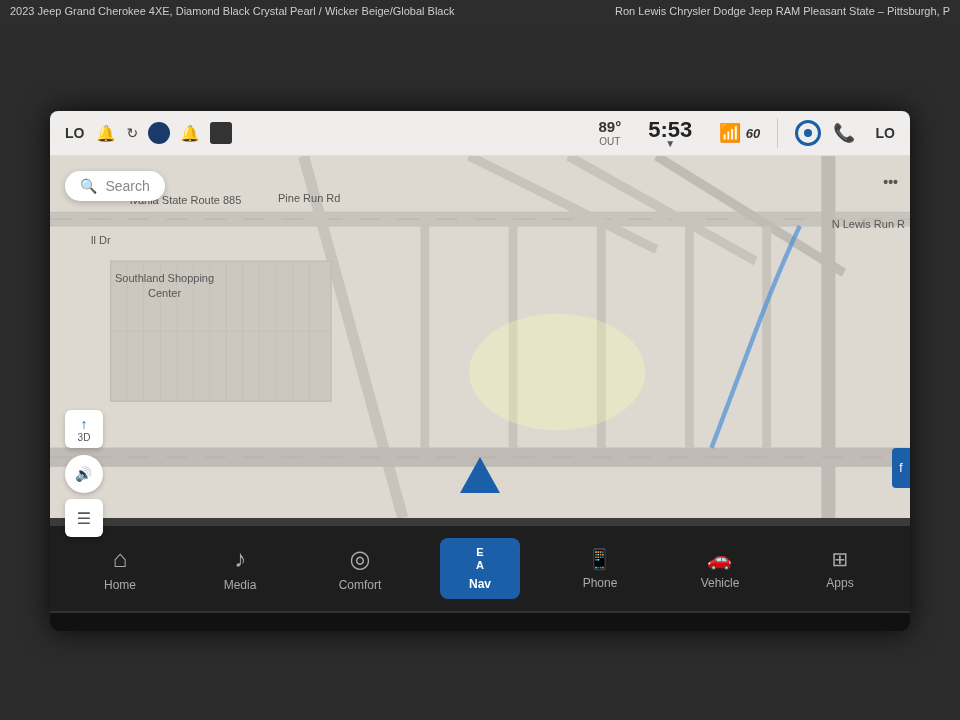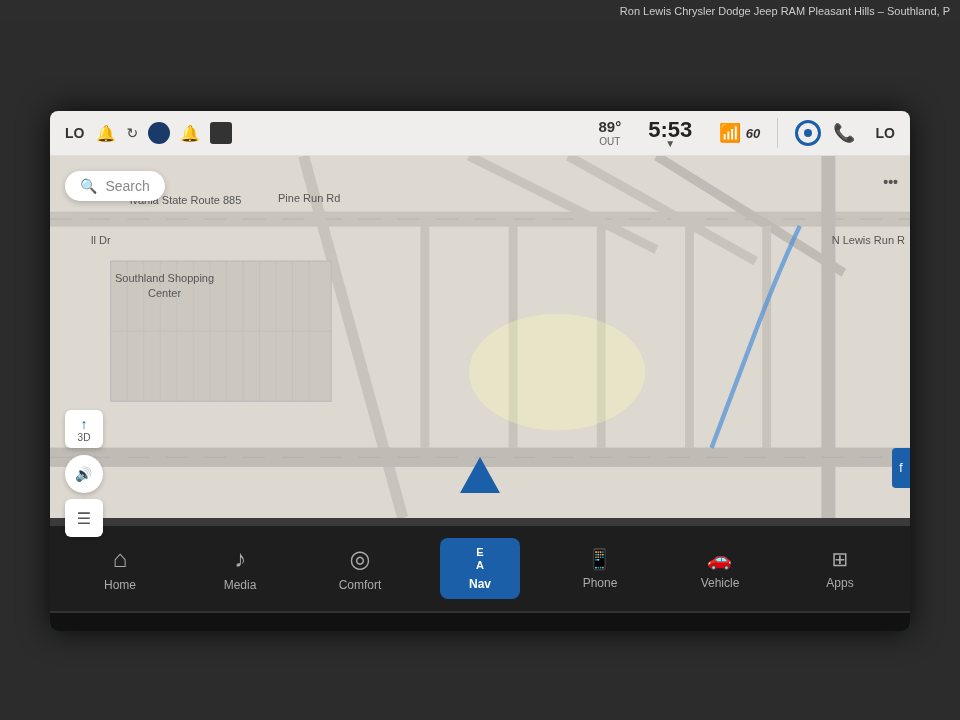--- a/index.html
+++ b/index.html
@@ -327,21 +327,22 @@
     .map-separator {
       height: 8px;
       background: #3a3a3a;
       position: relative;
     }
   </style>
 </head>
 <body>
 
 <div class="browser-bar">
-  <span class="browser-bar-title" style="margin-left:auto;">Ron Lewis Chrysler Dodge Jeep RAM Pleasant Hills – Southland, P</span>
+  <span class="browser-bar-title">2023 Jeep Grand Cherokee 4XE,  Diamond Black Crystal Pearl / Wicker Beige/Global Black</span>
+  <span class="browser-bar-title" style="margin-left:auto;">Ron Lewis Chrysler Dodge Jeep RAM Pleasant State – Pittsburgh, P</span>
 </div>
 
 <div class="left-panel"></div>
 <div class="right-panel"></div>
 
 <div class="main-content">
 
   <div class="dashboard-bezel">
 
     <div class="infotainment">
@@ -435,21 +436,21 @@
           <line x1="650" y1="60" x2="650" y2="250" stroke="#c8c4bc" stroke-width="8"></line>
 
           <path d="M 600 250 Q 620 200 640 150 Q 660 100 680 60" stroke="#4a90d9" stroke-width="4" fill="none" opacity="0.7"></path>
 
           <ellipse cx="460" cy="185" rx="80" ry="50" fill="rgba(255,255,180,0.3)"></ellipse>
         </svg>
 
         <div class="map-label" style="top: 38px; left: 80px;">lvania State Route 885</div>
         <div class="map-label" style="top: 20px; left: 228px; margin-top: 16px;">Pine Run Rd</div>
         <div class="map-label" style="top: 78px; left: 41px;">ll Dr</div>
-        <div class="map-label" style="top: 78px; right: 5px;">N Lewis Run R</div>
+        <div class="map-label" style="top: 62px; right: 5px;">N Lewis Run R</div>
 
         <div class="map-label" style="top: 115px; left: 65px; text-align:center; line-height: 1.4;">
           <span>Southland Shopping</span><br>
           <span>Center</span>
         </div>
 
         <div class="map-search">
           <span class="map-search-icon">🔍</span>
           <span class="map-search-text">Search</span>
         </div>

